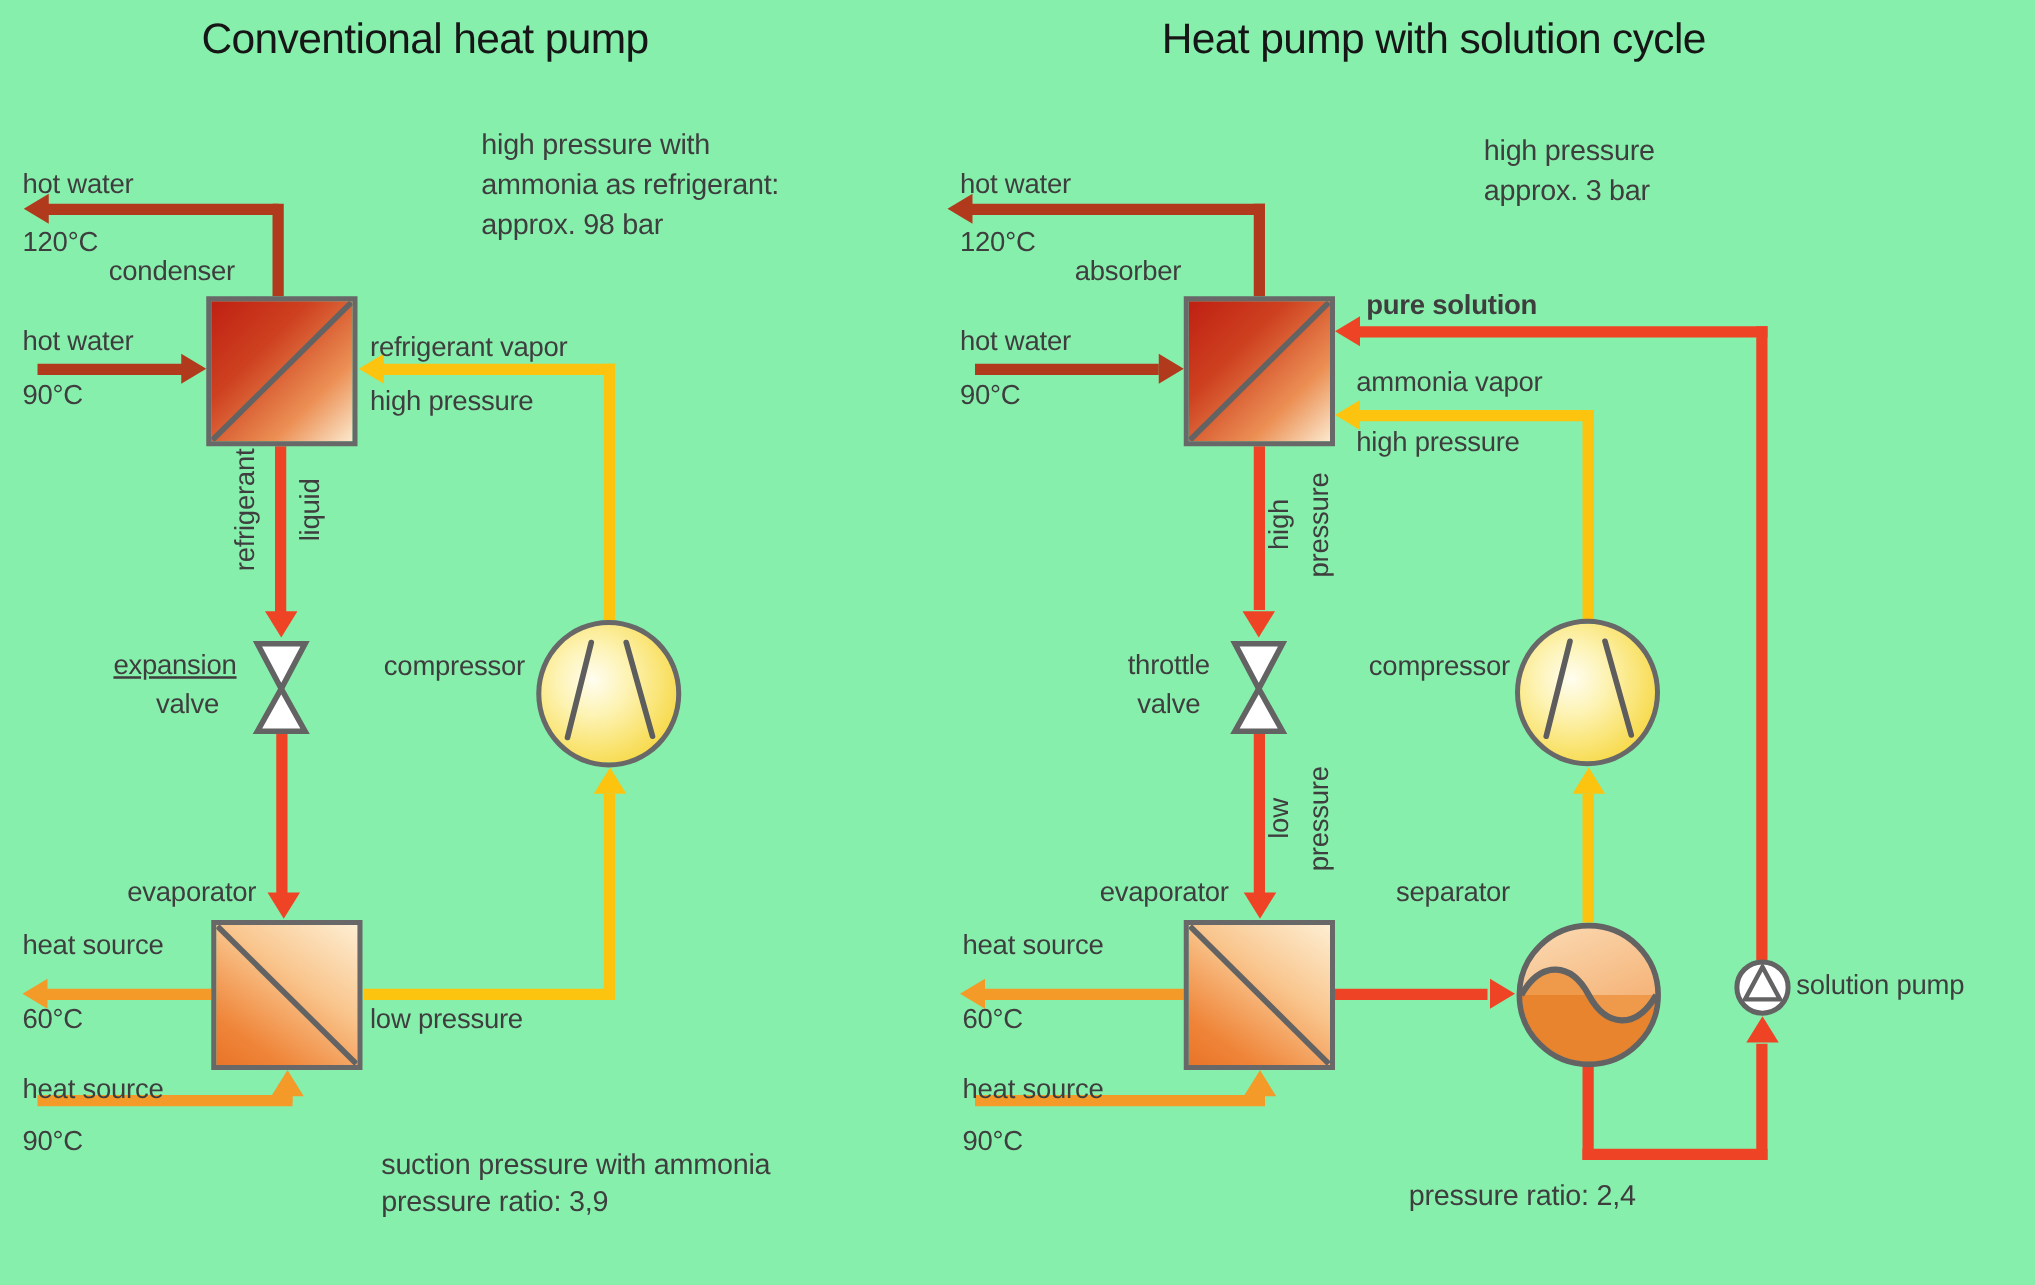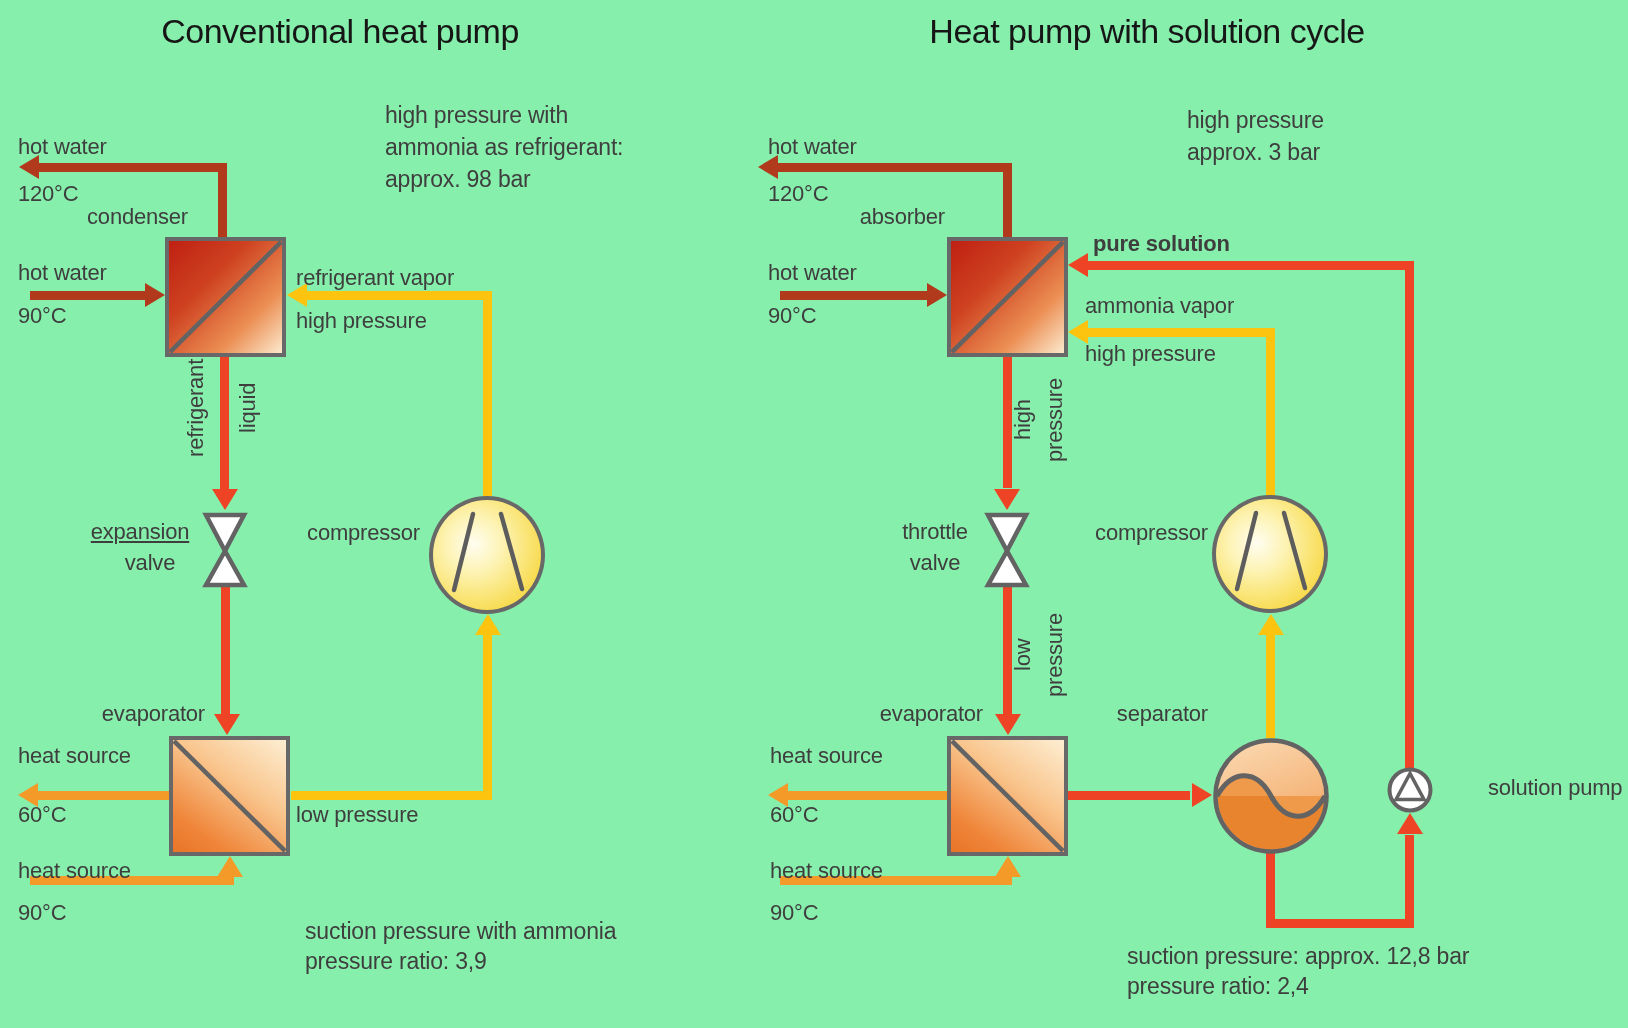--- a/index.html
+++ b/index.html
@@ -223,23 +223,22 @@
   <div class="lab" style="left:1085px;top:342px;">high pressure</div>
   <div class="rot" style="left:1009px;top:365px;width:28px;height:110px;">high</div>
   <div class="rot" style="left:1041px;top:350px;width:28px;height:140px;">pressure</div>
   <div class="lab c" style="left:860px;top:520px;width:150px;">throttle</div>
   <div class="lab c" style="left:860px;top:551px;width:150px;">valve</div>
   <div class="rot" style="left:1009px;top:605px;width:28px;height:100px;">low</div>
   <div class="rot" style="left:1041px;top:585px;width:28px;height:140px;">pressure</div>
   <div class="lab r" style="left:1060px;top:521px;width:148px;">compressor</div>
   <div class="lab r" style="left:835px;top:702px;width:148px;">evaporator</div>
   <div class="lab r" style="left:1060px;top:702px;width:148px;">separator</div>
-  <div class="lab" style="left:1488px;top:776px;">solution pump</div>
+  <div class="lab" style="left:1437px;top:776px;">solution pump</div>
   <div class="lab" style="left:770px;top:744px;">heat source</div>
   <div class="lab" style="left:770px;top:803px;">60°C</div>
   <div class="lab" style="left:770px;top:859px;">heat source</div>
   <div class="lab" style="left:770px;top:901px;">90°C</div>
   <div class="note" style="left:1127px;top:941px;line-height:30px;">
-    <div>suction pressure: approx. 12,8 bar</div>
     <div>pressure ratio: 2,4</div>
   </div>
 
 </div>
 
 </body></html>

